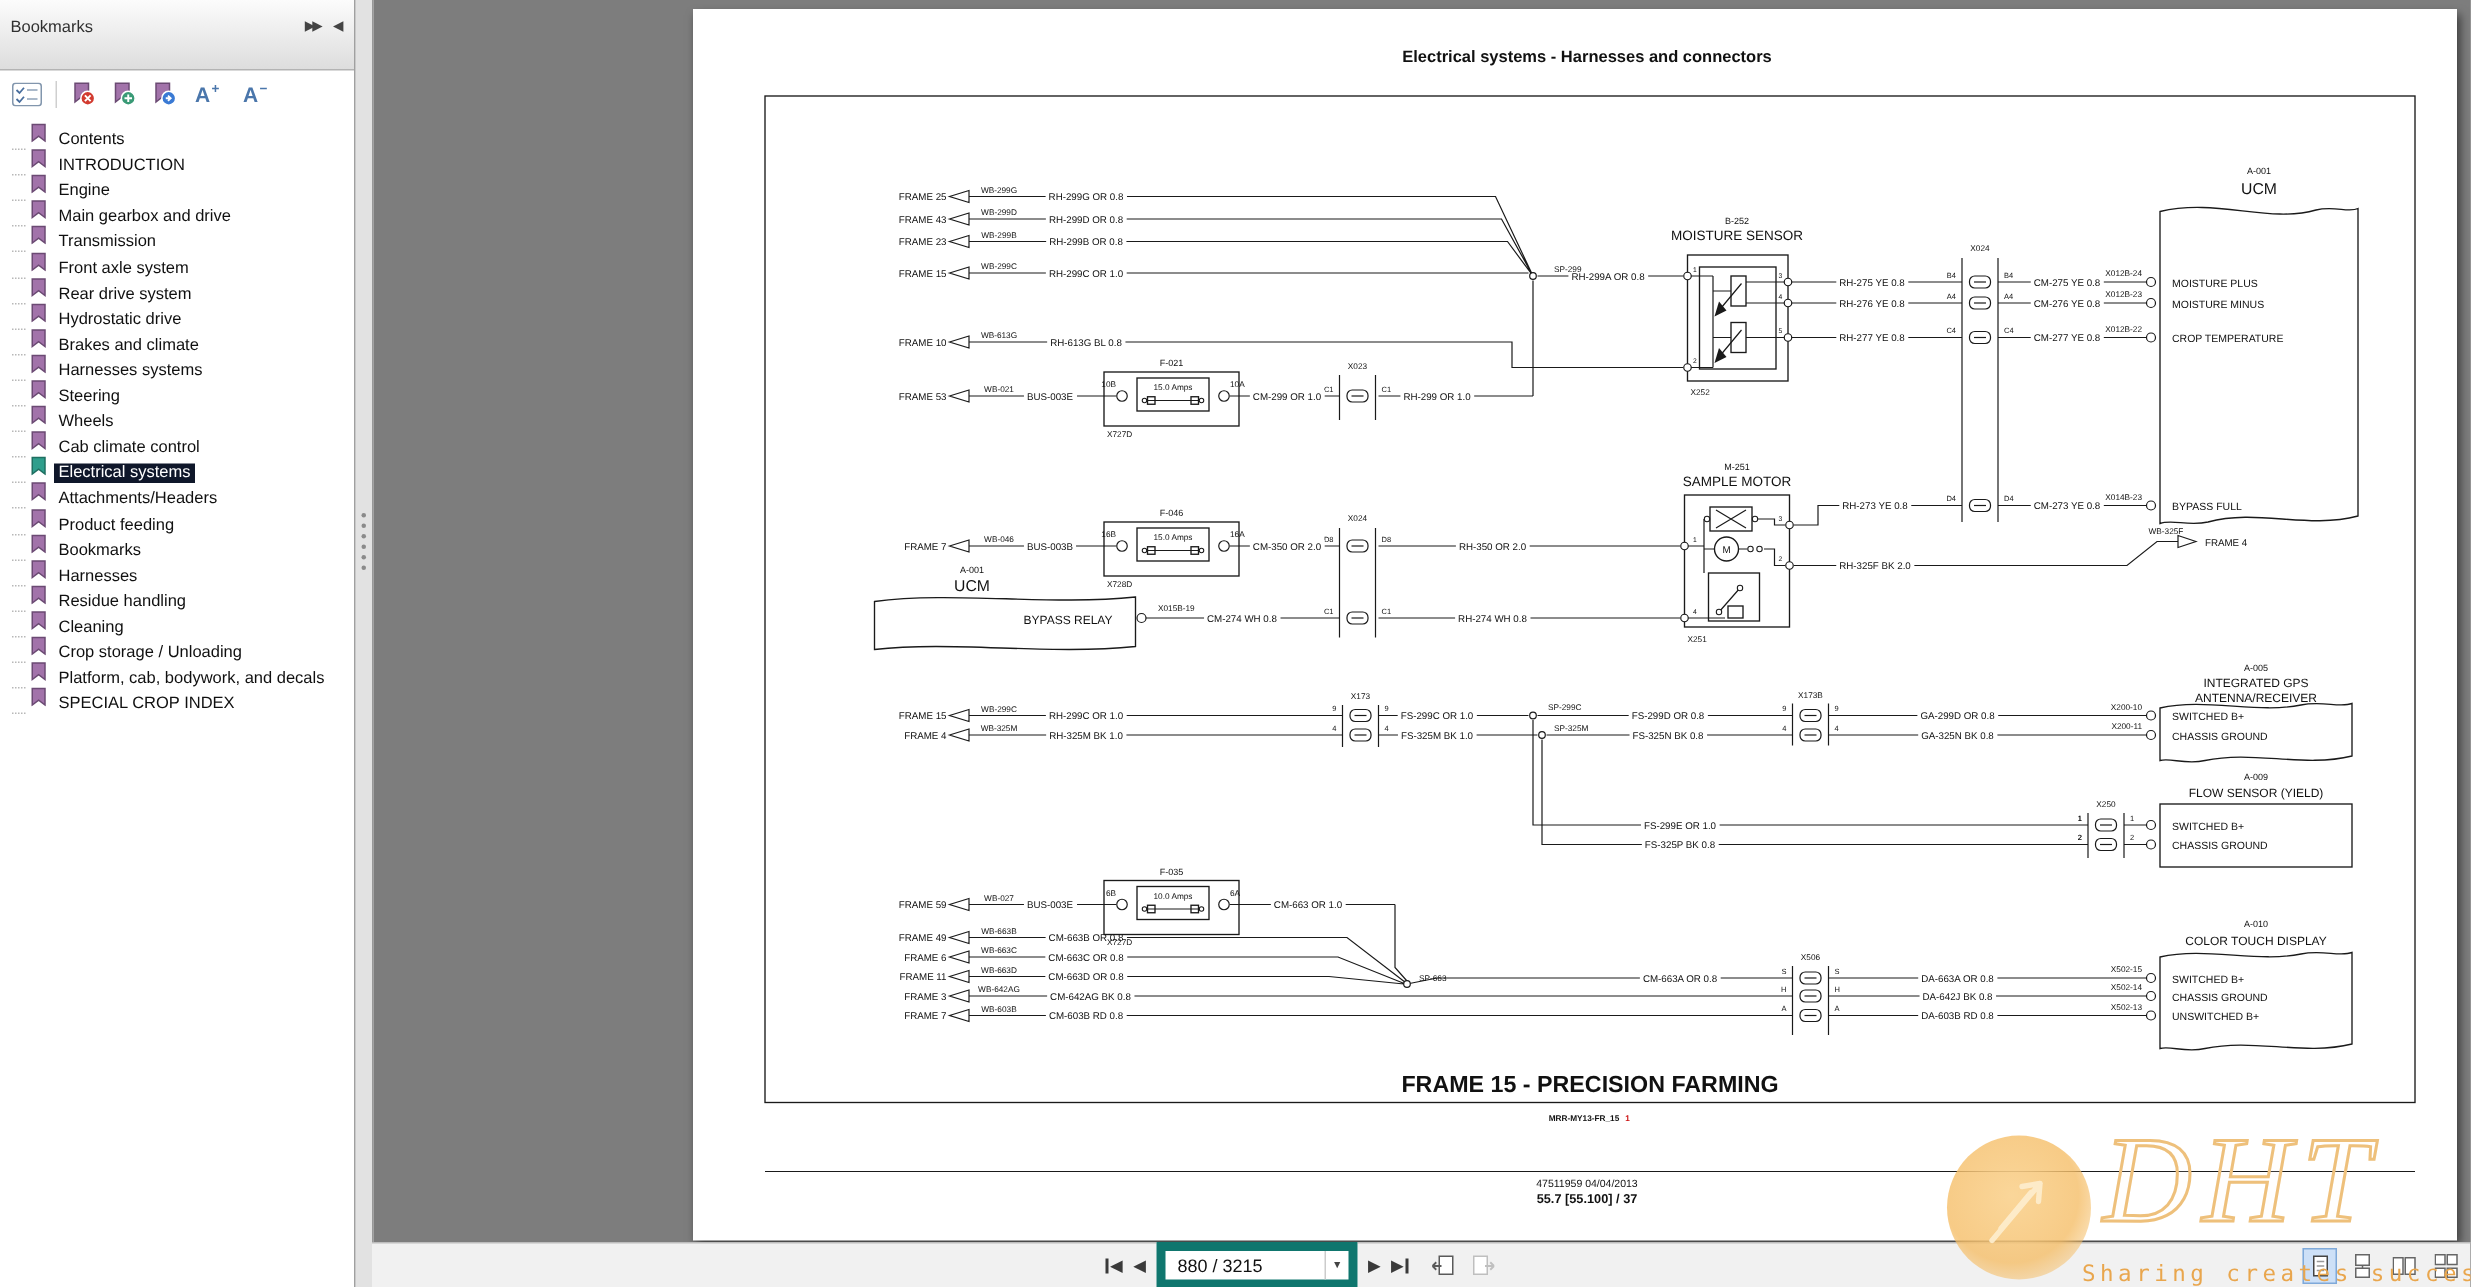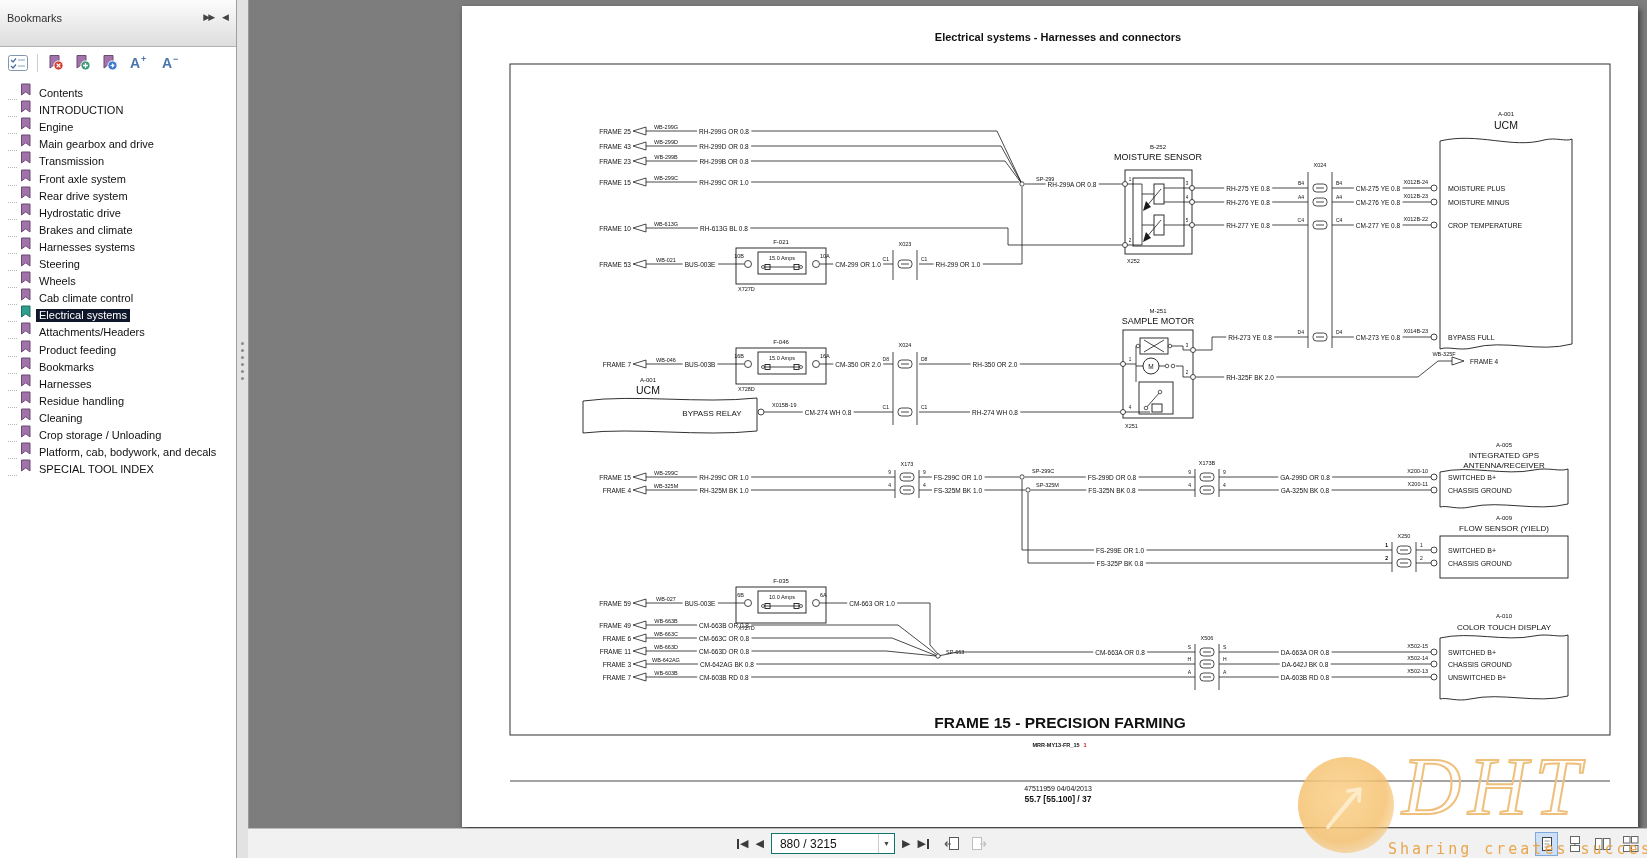--- a/index.html
+++ b/index.html
@@ -32,21 +32,21 @@
   #diagram{position:absolute;left:0;top:0}
   .ln{fill:none;stroke:#1a1a1a;stroke-width:.8}
   .bx{fill:none;stroke:#1a1a1a;stroke-width:.9}
   #diagram text{font-family:"Liberation Sans",sans-serif}
   
   #bottombar{position:absolute;left:0;right:0;bottom:0;height:29px;background:#f1f1f1;
     border-top:1px solid #bdbdbd;z-index:3}
   .navcluster{position:absolute;left:489px;top:0;height:29px;display:flex;align-items:center;gap:7px}
   .navbtn{display:flex;align-items:center;color:#3a3a3a;font-size:11px;cursor:pointer;gap:1px}
   .navbtn .bar{width:2px;height:10px;background:#3a3a3a}
-  .pagebox{width:114px;height:19px;background:#fff;border:1px solid #0f766e;display:flex;
+  .pagebox{width:114px;height:19px;background:#fff;border:6px solid #0f766e;display:flex;
     align-items:center;font-size:12px;color:#111;padding-left:8px;cursor:text}
   .pagebox .caret{margin-left:auto;border-left:1px solid #cccccc;height:100%;width:15px;display:flex;
     align-items:center;justify-content:center;font-size:7px;color:#444;cursor:pointer}
   .histbtn{display:flex;align-items:center;cursor:pointer}
   .pmodes{position:absolute;right:5px;top:3px;display:flex;gap:5px}
   .pmode{width:21px;height:22px;display:flex;align-items:center;justify-content:center;
     border:1px solid transparent;cursor:pointer}
   .pmode.active{background:#cde0f7;border-color:#7fa9d9}
   
   #wm-badge{position:absolute;left:1298px;top:757px;width:96px;height:96px;border-radius:50%;z-index:9;
@@ -267,21 +267,21 @@
           <span class="bm-ico"><svg width="13" height="13">
               <path d="M2.5,1 h8.5 v11 l-4.25,-3.2 -4.25,3.2 Z" fill="#a273aa" stroke="#6b4a73"></path>
             </svg></span>
           <span class="bm-label">Platform, cab, bodywork, and decals</span>
         </div>
         <div class="bm-row">
           <span class="bm-twig"></span>
           <span class="bm-ico"><svg width="13" height="13">
               <path d="M2.5,1 h8.5 v11 l-4.25,-3.2 -4.25,3.2 Z" fill="#a273aa" stroke="#6b4a73"></path>
             </svg></span>
-          <span class="bm-label">SPECIAL TOOL INDEX</span>
+          <span class="bm-label">SPECIAL CROP INDEX</span>
         </div>
       </div>
   </aside>
 
   <div id="splitter">
       <div class="grip"></div>
     </div>
 
   <main id="docarea">
     <div id="page">

